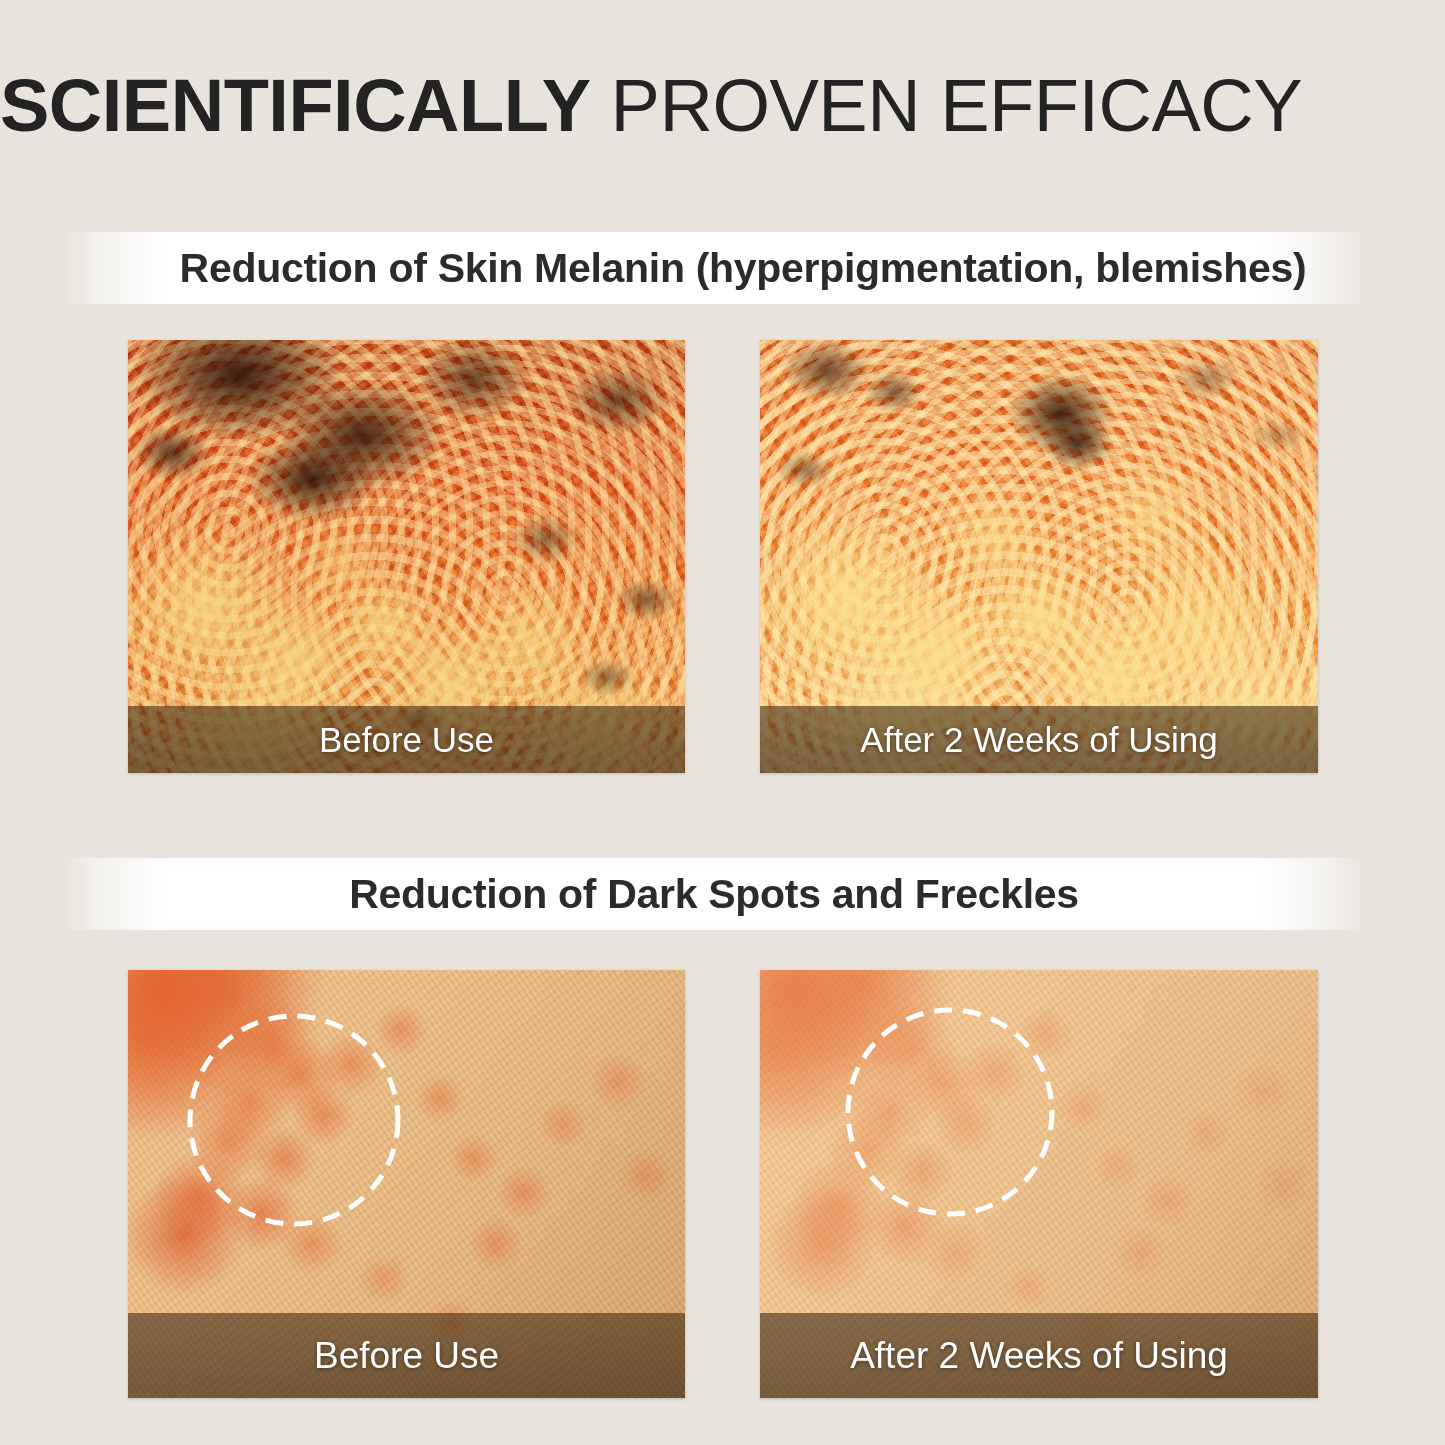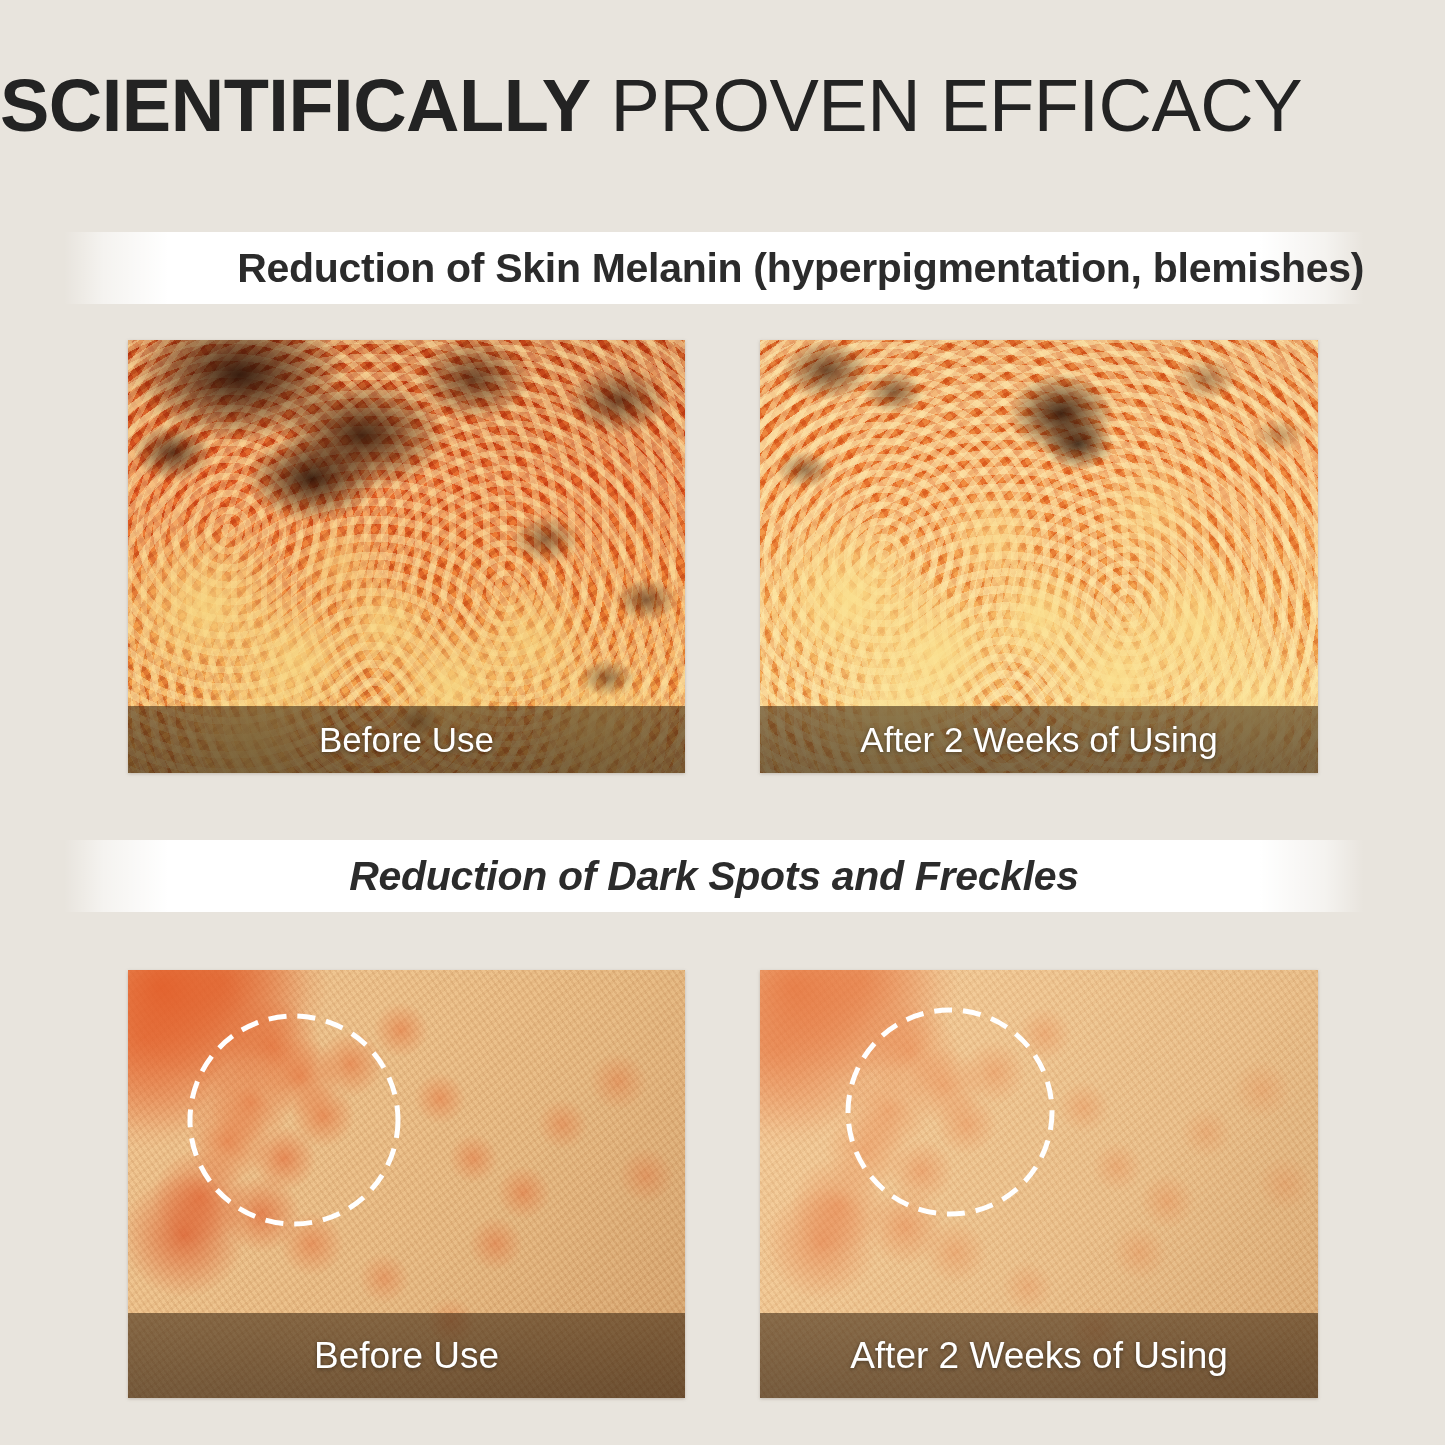--- a/index.html
+++ b/index.html
@@ -53,22 +53,22 @@
   .banner-text{
     width:100%;
     color:#2b2b2b;
     font-size:41px;
     font-weight:700;
     line-height:72px;
     white-space:nowrap;
     letter-spacing:-0.3px;
   }
   .banner-1{ top:232px; }
-  .banner-1 .banner-text{ padding-left:58px; text-align:right; }
-  .banner-2{ top:840px;font-style:italic; }
+  .banner-1 .banner-text{ padding-left:58px; text-align:center; }
+  .banner-2{ top:858px; }
   .banner-2 .banner-text{ text-align:center; }
 
   
   .panel{
     position:absolute;
     overflow:hidden;
     background:#0f766e;
     box-shadow:0 1px 3px rgba(120,110,95,0.35);
   }
   .p-tl{ left:128px; top:340px;  width:557px; height:433px; }

